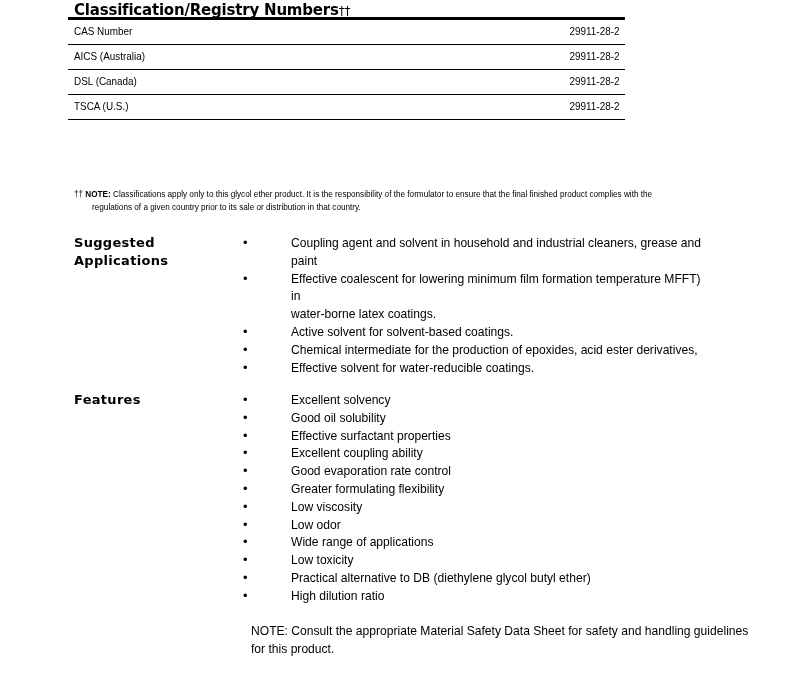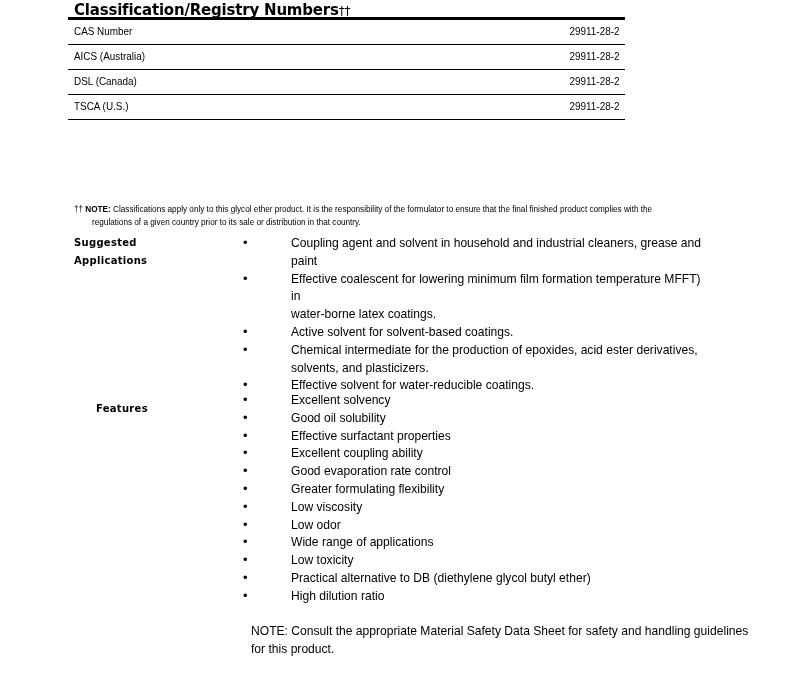--- a/index.html
+++ b/index.html
@@ -5,26 +5,26 @@
   html, body { margin: 0; padding: 0; background: #ffffff; }
   body { width: 811px; height: 673px; position: relative; overflow: hidden;
          font-family: "Liberation Sans", sans-serif; color: #000; }
   .reg-title { position: absolute; left: 74px; top: 1px; font-size: 15px; font-weight: bold;
                font-family: "DejaVu Sans", sans-serif; letter-spacing: -0.2px; white-space: nowrap; }
   .reg-title .dag { font-weight: normal; font-size: 12px; }
   .reg-table { position: absolute; left: 68px; top: 17px; width: 557px; border-top: 3px solid #000; }
   .reg-row { height: 24px; border-bottom: 1px solid #000; position: relative; font-size: 11px; }
   .reg-row .lbl { position: absolute; left: 6px; top: 5px; transform: scaleX(0.9); transform-origin: left; white-space: nowrap; }
   .reg-row .val { position: absolute; right: 6px; top: 5px; transform: scaleX(0.9); transform-origin: right; white-space: nowrap; }
-  .reg-note { position: absolute; left: 74px; top: 203px; width: 700px; font-size: 9.5px; line-height: 12.5px; }
+  .reg-note { position: absolute; left: 74px; top: 188px; width: 700px; font-size: 9.5px; line-height: 12.5px; }
   .reg-note .l1 { transform: scaleX(0.86); transform-origin: left; white-space: nowrap; display:block; }
   .reg-note .l2 { transform: scaleX(0.86); transform-origin: left; white-space: nowrap; display:block; padding-left: 21px; }
   .reg-note b { font-weight: bold; }
   .sec-head { position: absolute; left: 74px; font-family: "DejaVu Sans", sans-serif; font-weight: bold;
-              font-size: 10px; line-height: 18px; letter-spacing: 0.3px; }
+              font-size: 13px; line-height: 18px; letter-spacing: 0.3px; }
   .bullet-list { position: absolute; left: 243px; width: 500px; margin: 0; padding: 0; list-style: none;
                  font-size: 13px; line-height: 17.8px; }
   .bullet-list li { position: relative; padding-left: 48px; }
   .bullet-list li .dot { position: absolute; left: 0; top: 0; }
   .bullet-list li .txt { display: block; transform: scaleX(0.93); transform-origin: left; }
   .final-note { position: absolute; left: 251px; top: 622px; width: 520px; font-size: 13px; line-height: 17.5px; }
   .final-note span { display:block; transform: scaleX(0.93); transform-origin: left; white-space: nowrap; }
 </style>
 </head>
 <body>
@@ -75,29 +75,26 @@
     </li>
     <li>
       <span class="dot">•</span>
       <span class="txt">Active solvent for solvent-based coatings.</span>
     </li>
     <li>
       <span class="dot">•</span>
       <span class="txt">Chemical intermediate for the production of epoxides, acid ester derivatives,</span>
     </li>
     <li>
-      <span class="txt">solvents, and plasticizers.</span>
-    </li>
-    <li>
       <span class="dot">•</span>
       <span class="txt">Effective solvent for water-reducible coatings.</span>
     </li>
   </ul>
 
-<div class="sec-head" style="top:400px;margin-left:22px;">Features</div>
+<div class="sec-head" style="top:391px;">Features</div>
 <ul class="bullet-list" style="top:391px;" id="feat-list">
     <li>
       <span class="dot">•</span>
       <span class="txt">Excellent solvency</span>
     </li>
     <li>
       <span class="dot">•</span>
       <span class="txt">Good oil solubility</span>
     </li>
     <li>

